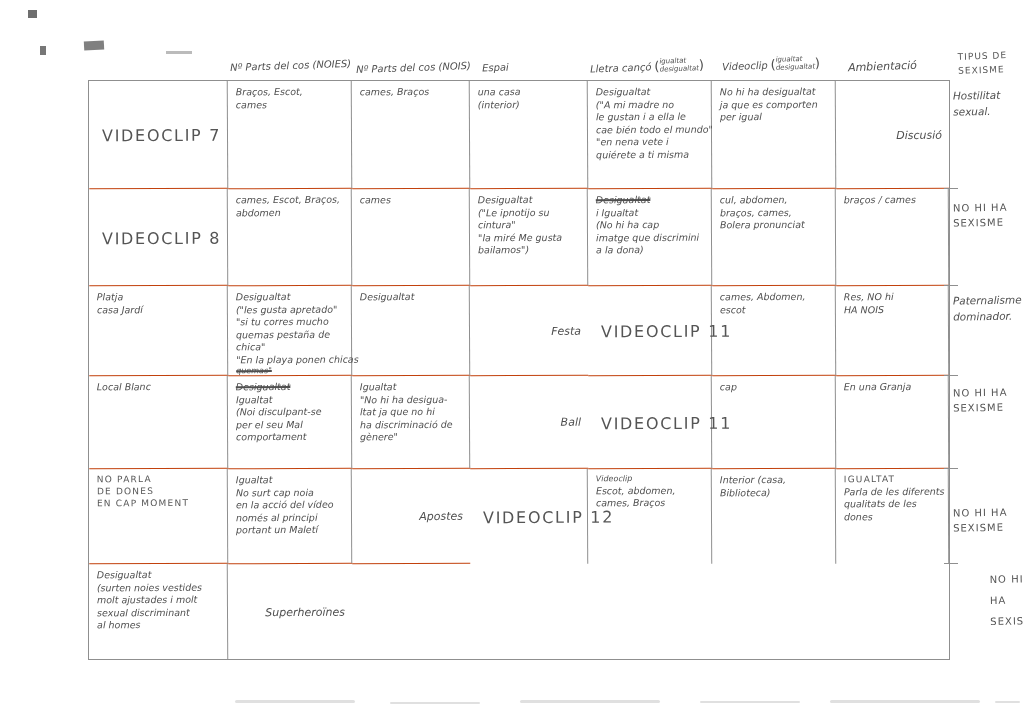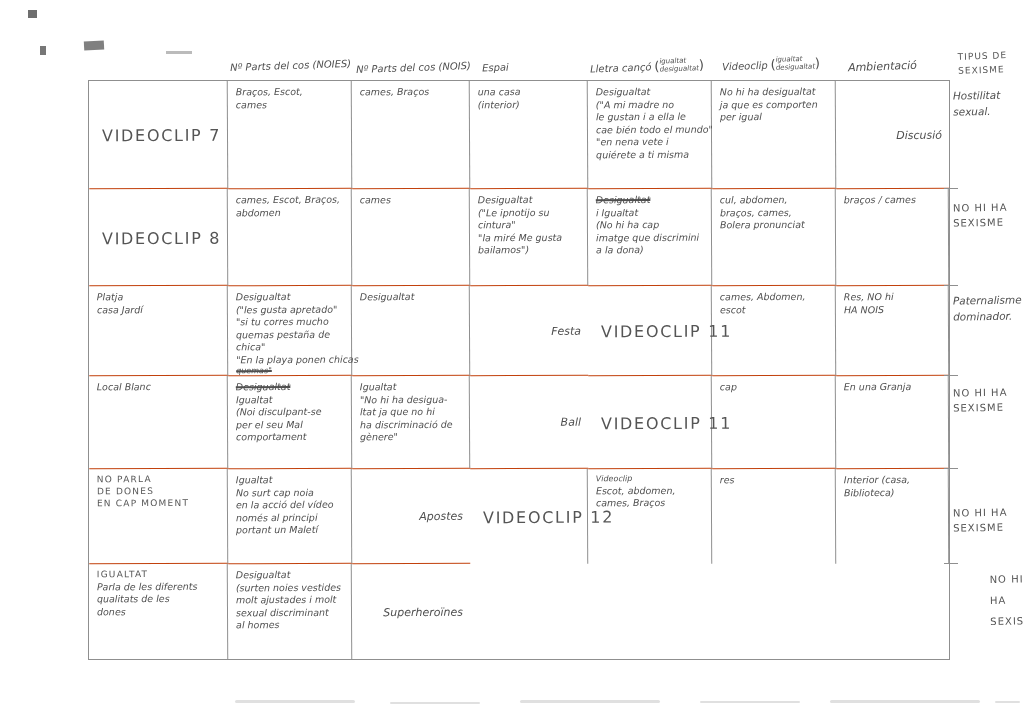--- a/index.html
+++ b/index.html
@@ -242,23 +242,20 @@
       </div>
       <div class="cell cell-label last-row">
         <span class="ln">VIDEOCLIP 12</span>
       </div>
       <div class="cell  last-row">
         <span class="ln small">Videoclip</span>
         <span class="ln">Escot, abdomen,</span>
         <span class="ln">cames, Braços</span>
       </div>
       <div class="cell  last-row">
-        <span class="ln">res</span>
-      </div>
-      <div class="cell  last-row">
         <span class="ln">Interior (casa,</span>
         <span class="ln">Biblioteca)</span>
       </div>
       <div class="cell  last-row">
         <span class="ln caps">IGUALTAT</span>
         <span class="ln">Parla de les diferents</span>
         <span class="ln">qualitats de les</span>
         <span class="ln">dones</span>
       </div>
       <div class="cell  last-row">

